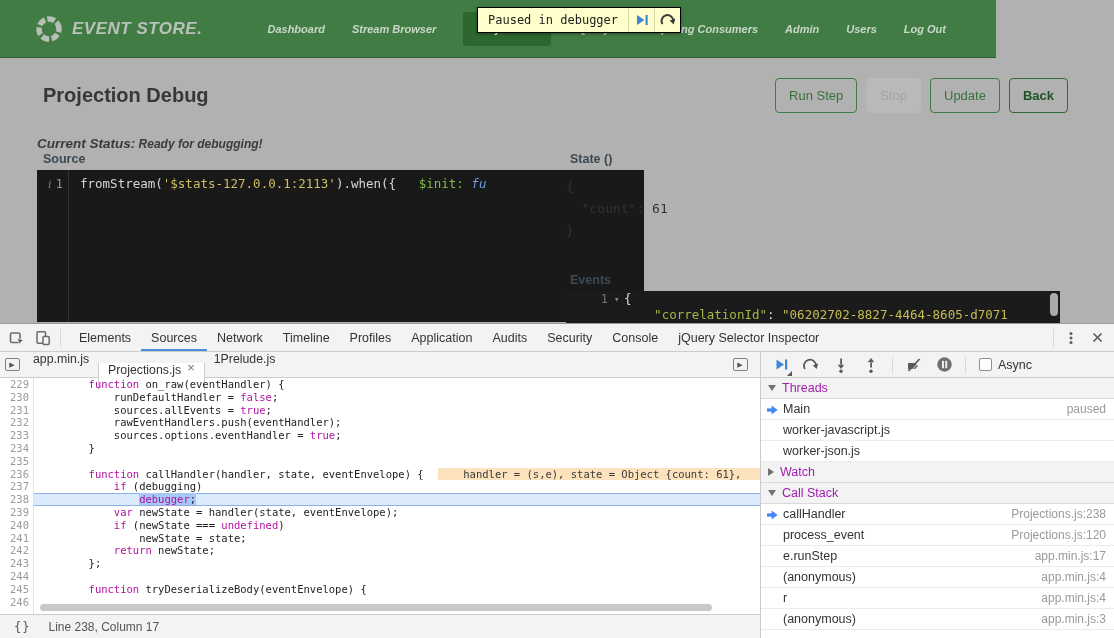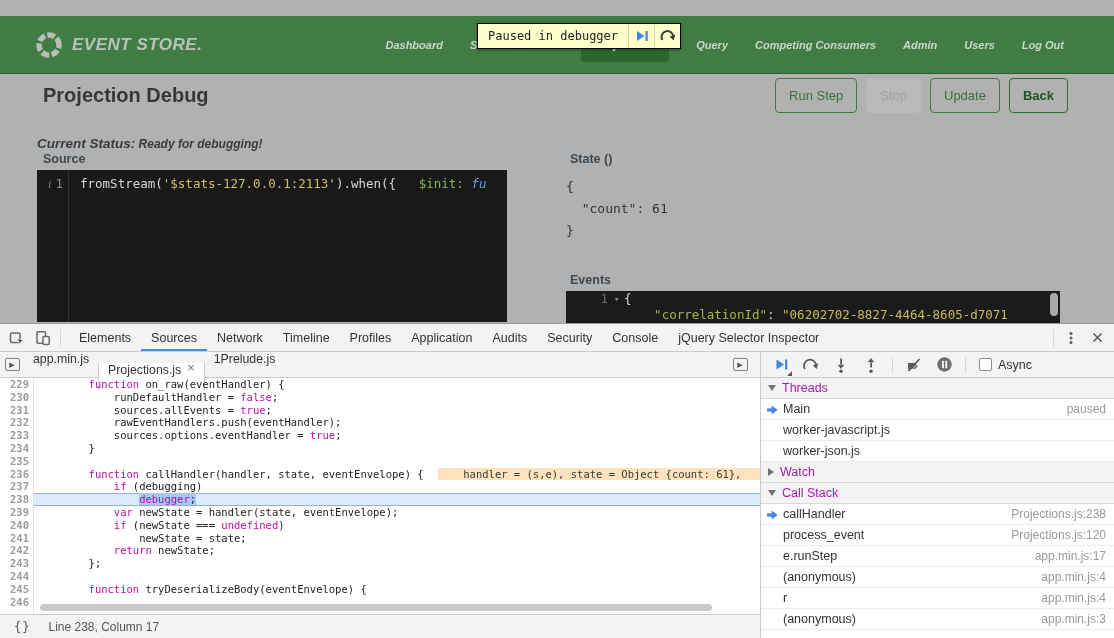--- a/index.html
+++ b/index.html
@@ -1,21 +1,21 @@
 <!DOCTYPE html>
 <html><head>
 <meta charset="utf-8">
 <style>
   * { margin:0; padding:0; box-sizing:border-box; }
   html,body { width:1114px; height:638px; overflow:hidden; }
   body { font-family:"Liberation Sans", sans-serif; position:relative; background:#b1b1b1; }
   .screen { position:absolute; inset:0; }
 
   
-  .navbar { position:absolute; left:0; top:16px; width:1114px; height:58px; background:#417c44;
+  .navbar { position:absolute; left:0; top:0; width:996px; height:58px; background:#417c44;
             display:flex; align-items:center; border-bottom:1px solid rgba(0,0,0,.25); }
   .brand { display:flex; align-items:center; gap:8px; margin-left:34px; }
   .brand-text { color:#b9c2b9; font-size:17px; font-weight:700; font-style:italic; letter-spacing:.5px; }
   .nav-items { margin-left:auto; display:flex; align-items:center; gap:27px; padding-right:50px; }
   .nav-item { color:rgba(222,230,222,.85); font-size:11px; font-weight:700; cursor:pointer; white-space:nowrap;font-style:italic; }
   .nav-item.active { background:#2c672f; color:#fff; padding:11px 14px; border-radius:3px; }
 
   .paused-banner { position:absolute; left:477px; top:7px; height:26px; display:flex; align-items:stretch;
                    background:#ffffcc; border:1px solid #000000; box-shadow:0 1px 3px rgba(0,0,0,.35); z-index:30; }
   .pb-text { font-family:"DejaVu Sans Mono", monospace; font-size:12px; color:#222; display:flex; align-items:center; padding:0 10px; }
@@ -30,21 +30,21 @@
   .btn.disabled { border-color:#b9b9b9; background:#b9b9b9; color:#a3a3a3; cursor:default; }
   .btn.emphasized { font-weight:700; color:#1d5524; border-color:#2f6b35; }
   .status-line { position:absolute; left:37px; top:76px;font-style:italic; }
   .status-label { font-size:13.5px; font-weight:700; color:#3b3b3b; }
   .status-value { font-size:12px; font-weight:700; color:#3b3b3b; }
   .panel-label { font-size:12.5px; font-weight:700; color:#3d4850; }
   .source-label { position:absolute; left:43px; top:94px; }
   .state-label  { position:absolute; left:570px; top:94px; }
   .events-label { position:absolute; left:570px; top:215px; }
 
-  .source-editor { position:absolute; left:37px; top:112px; width:470px; height:152px; background:#191919;
+  .source-editor { position:absolute; left:37px; top:112px; width:607px; height:152px; background:#191919;
                    display:flex; font-family:"DejaVu Sans Mono", monospace; font-size:12.5px; overflow:hidden; }
   .se-gutter { width:32px; padding-top:6px; text-align:right; border-right:1px solid #333; color:#8f8f8f; flex:none; }
   .se-marker { font-style:italic; color:#7a7a7a; padding-right:4px; font-family:"DejaVu Serif", serif; font-size:11px; }
   .se-num { padding-right:5px; }
   .se-code { padding:6px 0 0 11px; white-space:pre; }
   .st-plain { color:#d6d6d6; } .st-string { color:#cdbe63; }
   .st-green { color:#85b84e; } .st-blue-italic { color:#6d9edb; font-style:italic; }
 
   .state-json { position:absolute; left:566px; top:118px; font-family:"DejaVu Sans Mono", monospace;
                 font-size:13px; color:#333; }
@@ -74,21 +74,21 @@
             border-bottom:1px solid #ccc; display:flex; align-items:center; }
   .ft-navbtn { width:24px; height:25px; display:flex; align-items:center; justify-content:center; cursor:pointer; }
   .navigator-box { width:15px; height:13px; border:1px solid #808080; border-radius:2px; display:flex; align-items:center; justify-content:center; font-size:7px; color:#555; }
   .ft-tab { height:26px; padding:0 9px; display:flex; gap:6px; font-size:12.3px; color:#333; cursor:pointer; }
   .ft-tab.active { background:#fff; border-left:1px solid #ccc; border-right:1px solid #ccc; margin-bottom:-1px; height:27px;margin-top:22px; }
   .ft-close { color:#777; font-size:13px; line-height:10px; cursor:pointer; }
   .ft-spacer { flex:1; }
 
   .code-wrap { position:absolute; left:0; top:26px; right:0; bottom:24px; overflow:hidden;
                font-family:"DejaVu Sans Mono", monospace; font-size:10.5px; display:flex; }
-  .code-gutter { width:34px; flex:none; border-right:1px solid #e3e3e3; color:#9b9b9b; text-align:right;font-weight:bold; }
+  .code-gutter { width:34px; flex:none; border-right:1px solid #e3e3e3; color:#9b9b9b; text-align:right; }
   .gut-line { height:12.8px; line-height:12.8px; padding-right:4px; cursor:pointer; }
   .code-lines { flex:1; position:relative; }
   .code-line { height:12.8px; line-height:12.8px; white-space:pre; padding-left:4px; }
   .code-line.cur { background:#dcebfc; box-shadow:inset 0 1px 0 #8fb0e6, inset 0 -1px 0 #8fb0e6; }
   .tk-p { color:#222; } .tk-k { color:#b312a0; } .tk-sel { background:#a7c8f7; }
   .tk-hint { background:#fce3bd; color:#3a3a3a; padding:0 19px; margin-left:8px; }
   .hscrollbar { position:absolute; left:40px; right:48px; bottom:27px; height:7px; border-radius:4px; background:#c9c9c9; }
 
   .dt-status { position:absolute; left:0; bottom:0; width:760px; height:24px; background:#f3f3f3;
                border-top:1px solid #ccc; display:flex; align-items:center; font-size:12px; color:#565656; }

